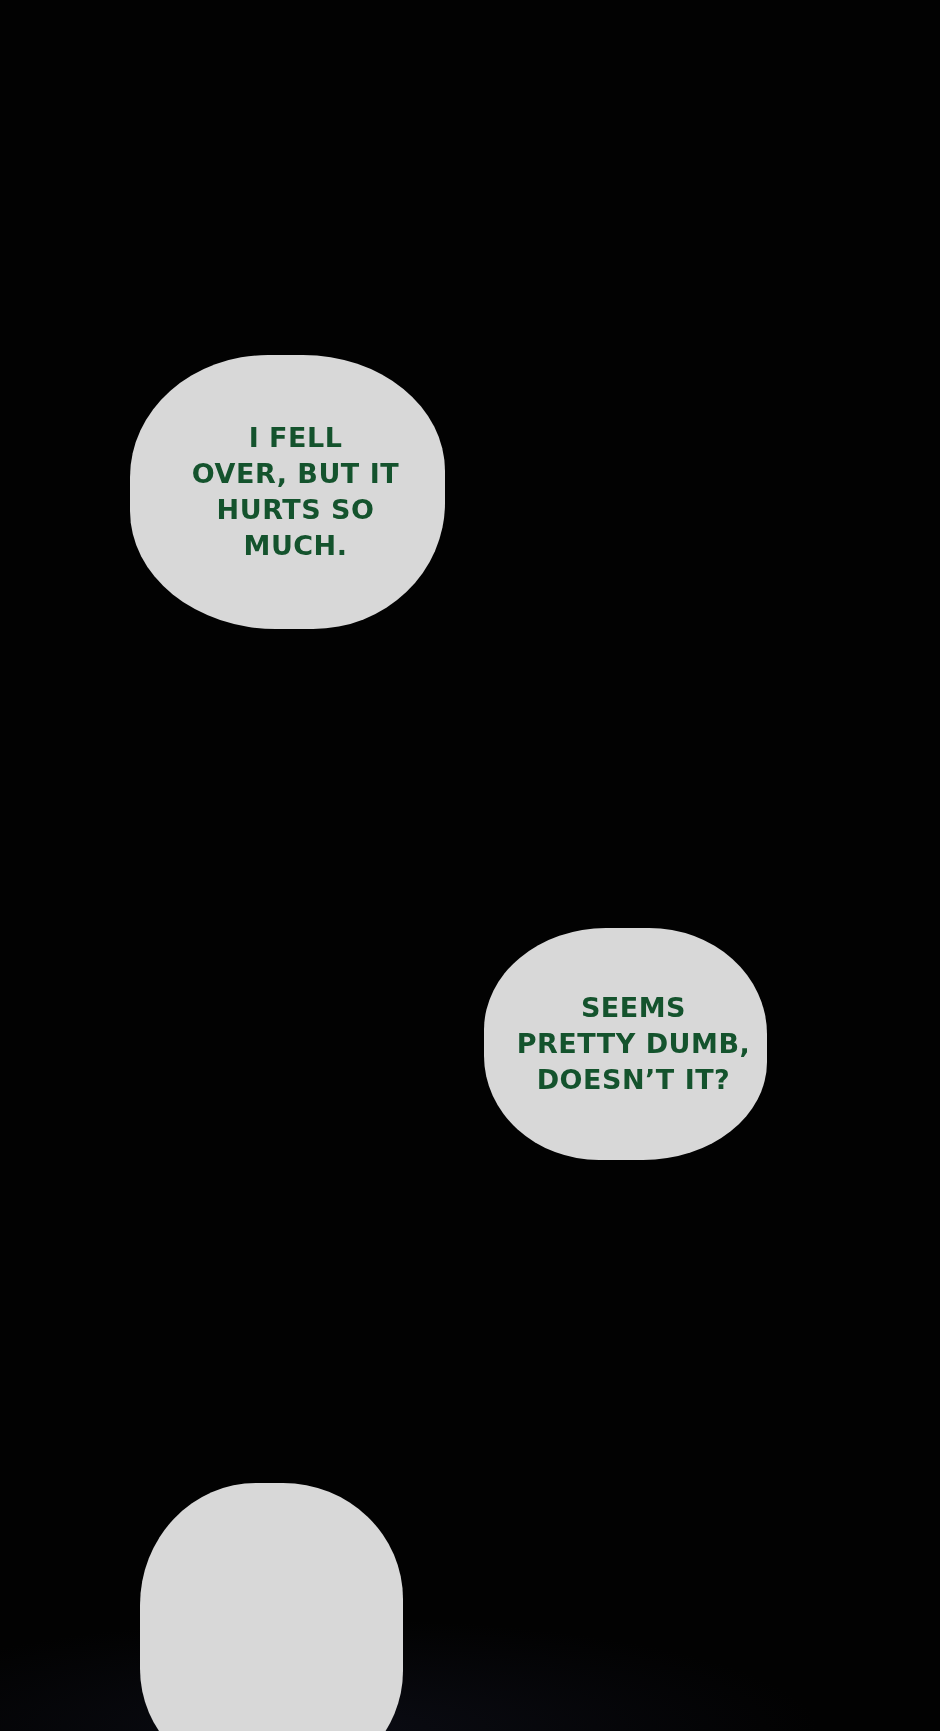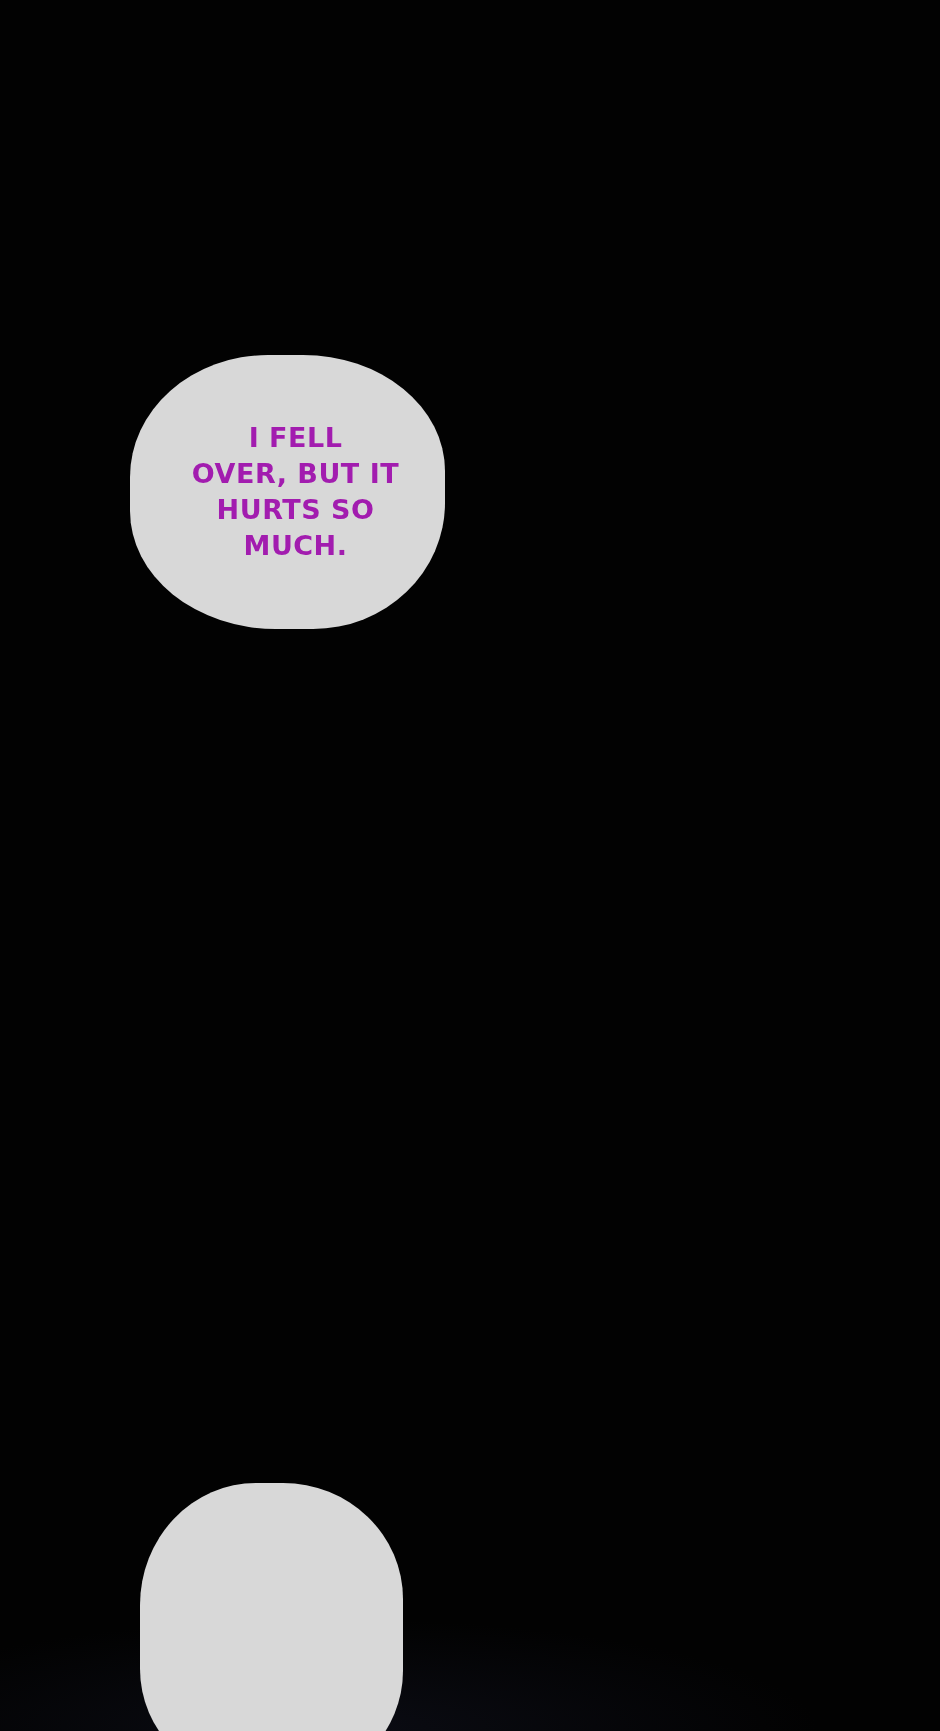--- a/index.html
+++ b/index.html
@@ -26,21 +26,21 @@
     position: absolute;
     background: #d8d8d8;
     display: flex;
     align-items: center;
     justify-content: center;
     box-sizing: border-box;
   }
   .bubble-text {
     white-space: pre-line;
     text-align: center;
-    color: #a21caf;
+    color: #14532d;
     font-weight: bold;
     font-size: 27px;
     line-height: 1.34;
     letter-spacing: 0.5px;
     margin-left: 16px;
   }
   .bubble-1 {
     left: 130px;
     top: 355px;
     width: 315px;
@@ -67,18 +67,23 @@
 
 <div class="comic-page">
 
   <div class="speech-bubble bubble-1">
     <span class="bubble-text">I FELL
 OVER, BUT IT
 HURTS SO
 MUCH.</span>
   </div>
 
+  <div class="speech-bubble bubble-2">
+    <span class="bubble-text">SEEMS
+PRETTY DUMB,
+DOESN’T IT?</span>
+  </div>
 
   <div class="speech-bubble bubble-3">
     <span class="bubble-text"></span>
   </div>
 
 </div>
 
 </body></html>

